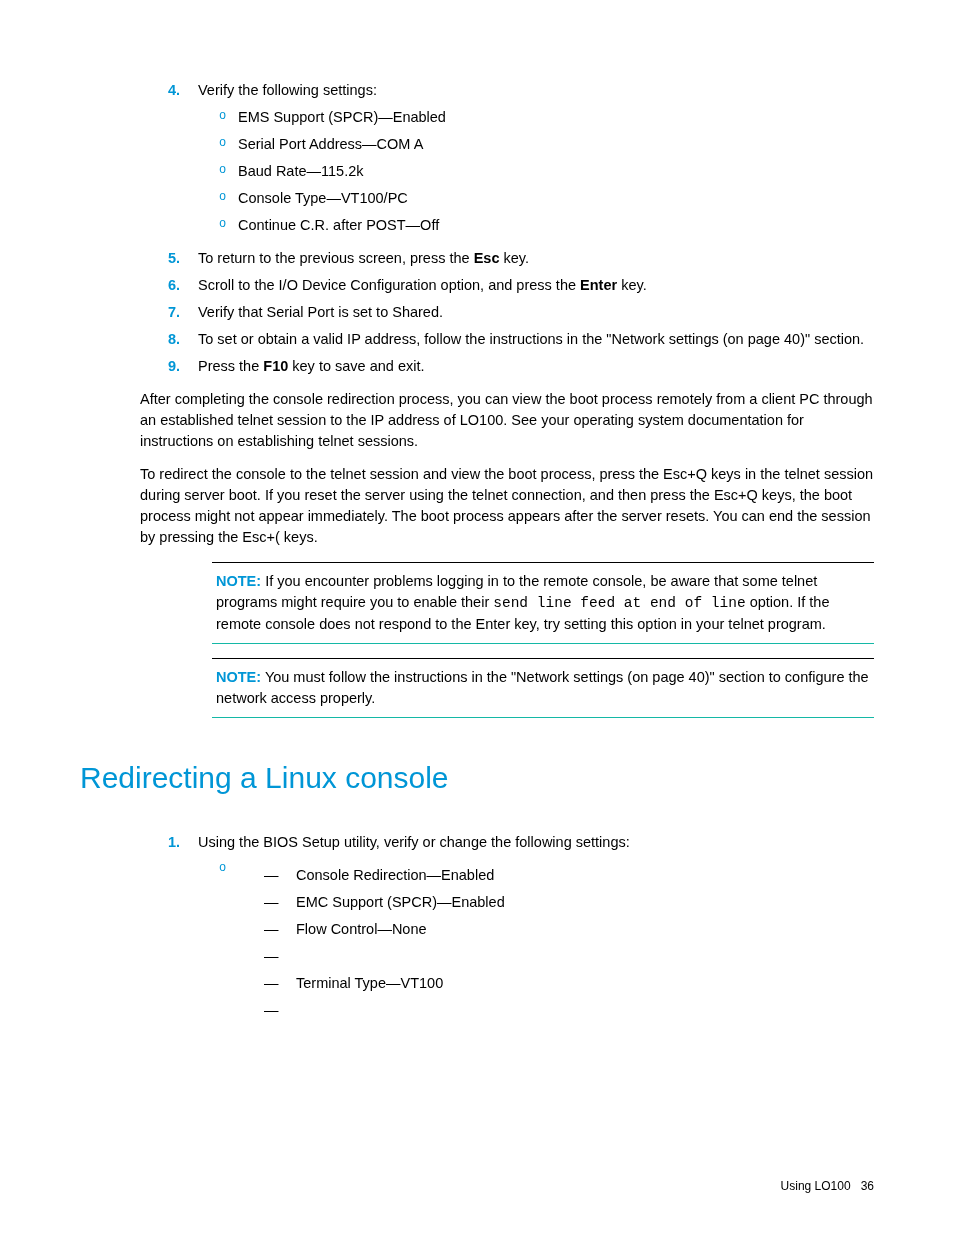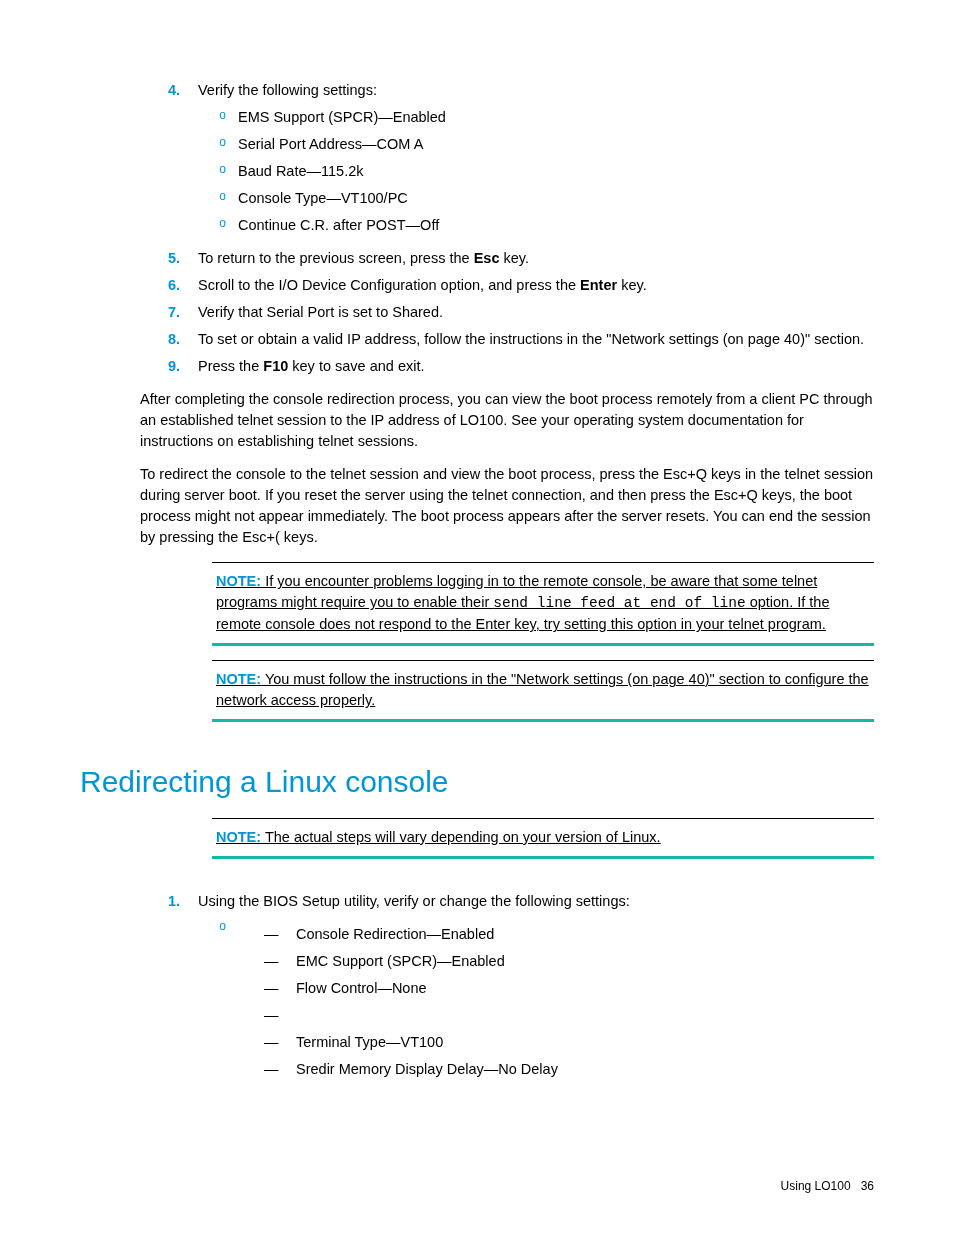--- a/index.html
+++ b/index.html
@@ -59,25 +59,24 @@
   }
   .dash-bullet {
     min-width: 22px;
     padding-right: 10px;
     flex-shrink: 0;
   }
   .para {
     margin: 12px 0;
   }
   .note-box {
-    margin: 14px 0 14px 72px;
+    margin: 14px 0 6px 72px;
     border-top: 1px solid #000;
-    border-bottom: 3px solid #14b8a6;
+    border-bottom: 1px solid #14b8a6;
     padding: 8px 4px;
-    text-decoration: underline;
   }
   .note-label {
     color: #0096d6;
     font-weight: bold;
   }
   h2.section {
     font-family: Arial, Helvetica, sans-serif;
     font-weight: normal;
     color: #0096d6;
     font-size: 30px;
@@ -163,23 +162,20 @@
       <span class="note-label">NOTE:</span><span>  If you encounter problems logging in to the remote console, be aware that some telnet programs might require you to enable their </span><span class="mono">send line feed at end of line</span><span> option. If the remote console does not respond to the Enter key, try setting this option in your telnet program.</span>
     </div>
 
     <div class="note-box">
       <span class="note-label">NOTE:</span><span>  You must follow the instructions in the "Network settings (on page </span><span class="link">40</span><span>)" section to configure the network access properly.</span>
     </div>
 
     <h2 class="section">Redirecting a Linux console</h2>
 
 
-    <div class="note-box">
-      <span class="note-label">NOTE:</span><span>  The actual steps will vary depending on your version of Linux.</span>
-    </div>
 
     <div style="height:18px"></div>
 
     <div class="ol-item">
       <div class="ol-num">1.</div>
       <div class="ol-body">
         <div>Using the BIOS Setup utility, verify or change the following settings:</div>
         <div class="sub-ul">
           <div class="sub-li">
             <div class="sub-bullet">o</div>
@@ -199,21 +195,20 @@
                   </div>
                 <div class="dash-li">
                     <div class="dash-bullet">—</div>
                   </div>
                 <div class="dash-li">
                     <div class="dash-bullet">—</div>
                     <div>Terminal Type—VT100</div>
                   </div>
                 <div class="dash-li">
                     <div class="dash-bullet">—</div>
-                    <div>Sredir Memory Display Delay—No Delay</div>
                   </div>
               </div>
             </div>
           </div>
         </div>
       </div>
     </div>
 
   </div>
 

